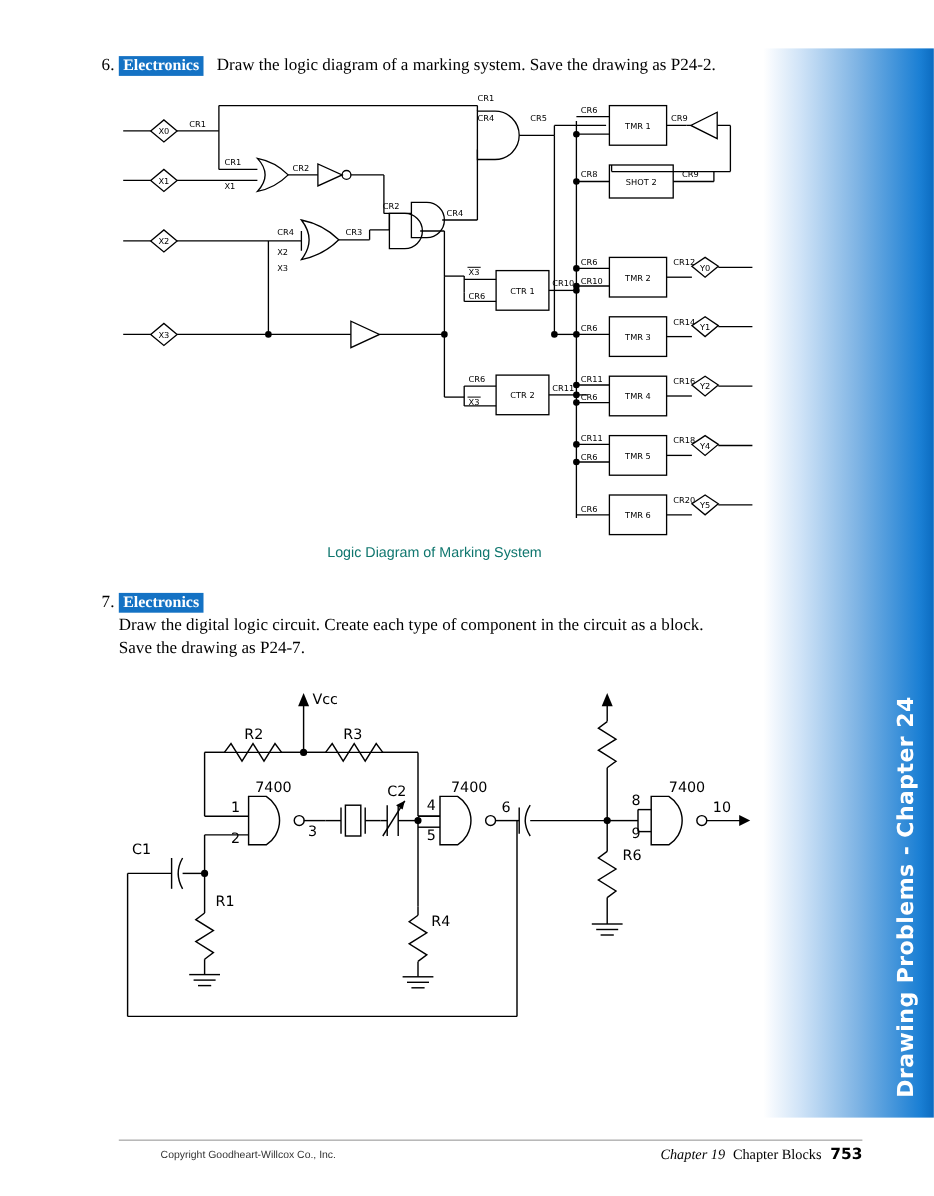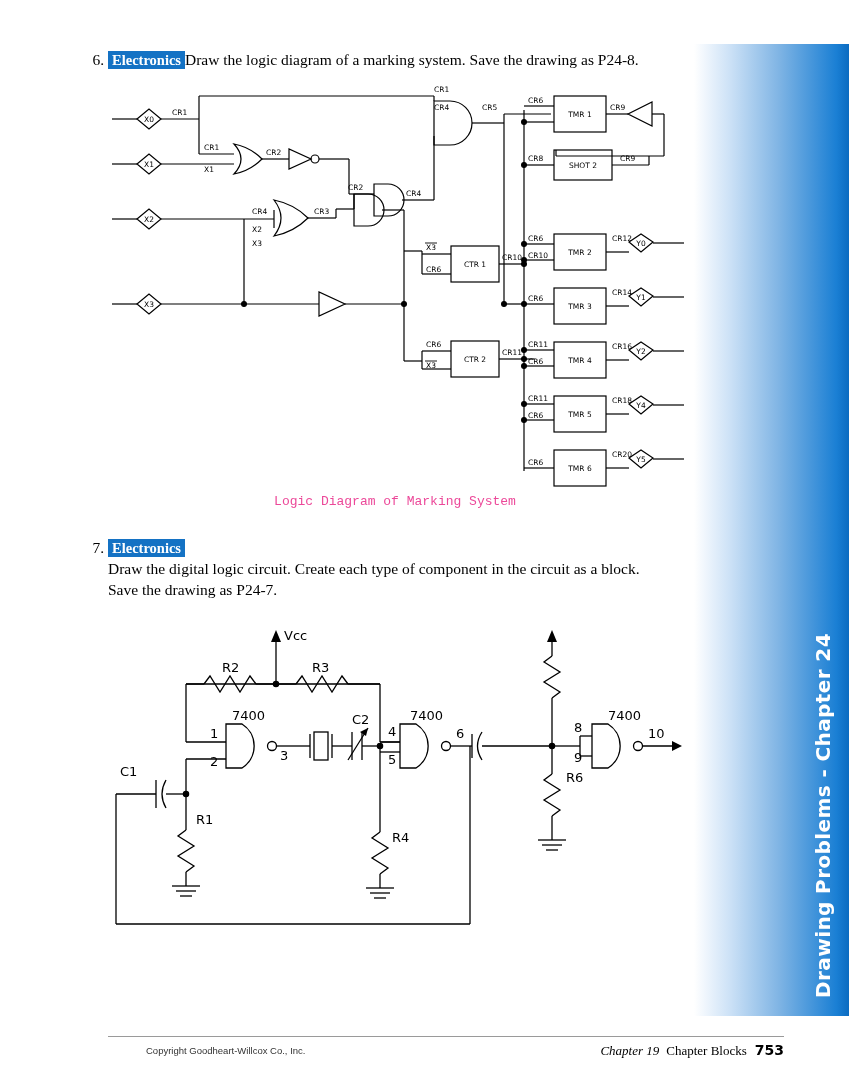--- a/index.html
+++ b/index.html
@@ -54,32 +54,32 @@
     width: 18px;
     text-align: right;
     font-size: 15.5px;
   }
   .tag {
     background: #1472c4;
     color: #ffffff;
     font-family: "Liberation Serif", serif;
     font-weight: bold;
     padding: 1px 4px 1px 4px;
-    margin-right: 0;
+    margin-right: 12px;
     font-size: 14.5px;
   }
   #problem6 { top: 50px; }
   #problem7 { top: 538px; }
   #problem7 .ptext { display: block; }
 
   .caption {
     position: absolute;
-    font-family: Liberation Mono, monospace;
+    font-family: Liberation Sans, sans-serif;
     font-style: normal;
-    color: #ec4899;
+    color: #0f766e;
     font-size: 13px;
     text-align: center;
   }
   #fig1-caption {
     left: 180px;
     top: 494px;
     width: 430px;
   }
 
   
@@ -130,21 +130,21 @@
 </style>
 </head>
 <body>
 
 <div id="side-tab">
   <div id="side-tab-label">Drawing Problems - Chapter 24</div>
 </div>
 
 <div class="problem" id="problem6">
   <span class="prob-num">6.</span>
-  <span class="tag">Electronics</span><span class="ptext">Draw the logic diagram of a marking system. Save the drawing as P24-8.</span>
+  <span class="tag">Electronics</span><span class="ptext">Draw the logic diagram of a marking system. Save the drawing as P24-2.</span>
 </div>
 
 <div class="figure" id="fig1">
 <svg width="600" height="420" viewBox="0 0 600 420" xmlns="http://www.w3.org/2000/svg">
   <g fill="none" stroke="#000" stroke-width="1.2">
 
     <polygon points="33,43 45,33 57,43 45,53"></polygon>
     <line x1="8" y1="43" x2="33" y2="43"></line>
 
     <polygon points="33,88 45,78 57,88 45,98"></polygon>

